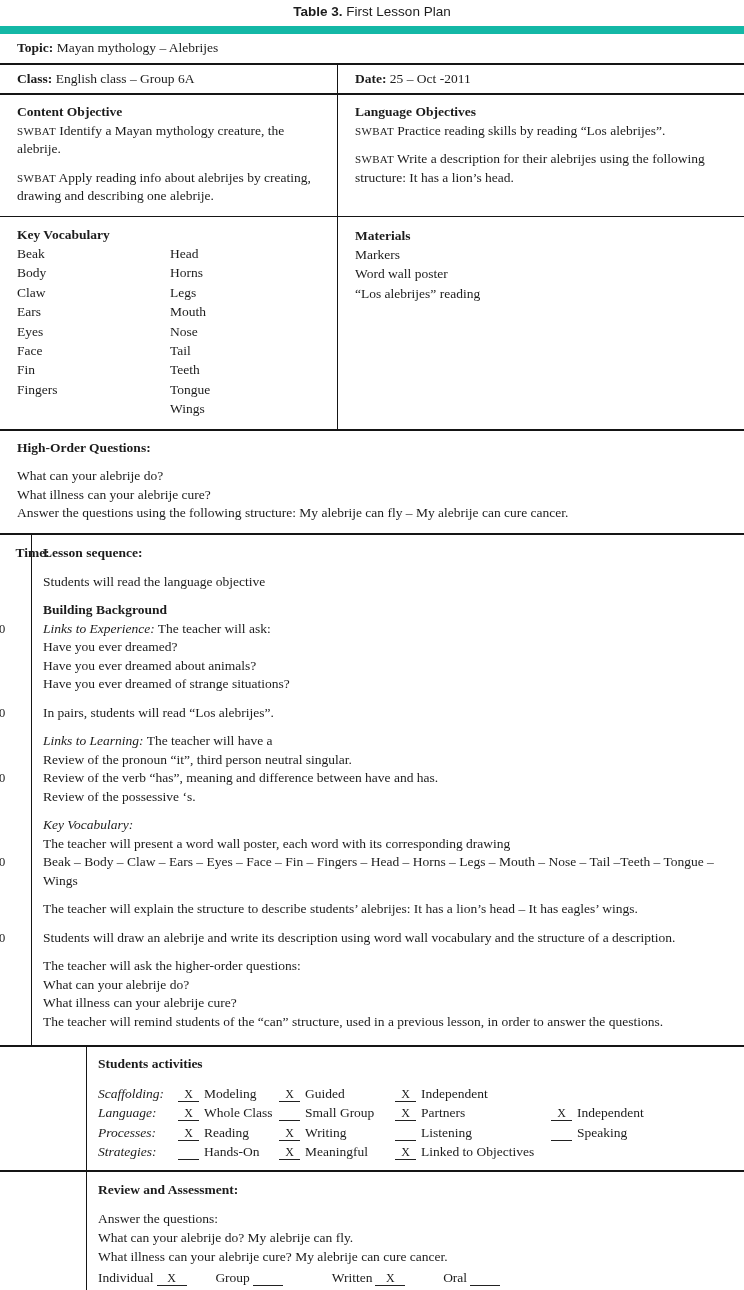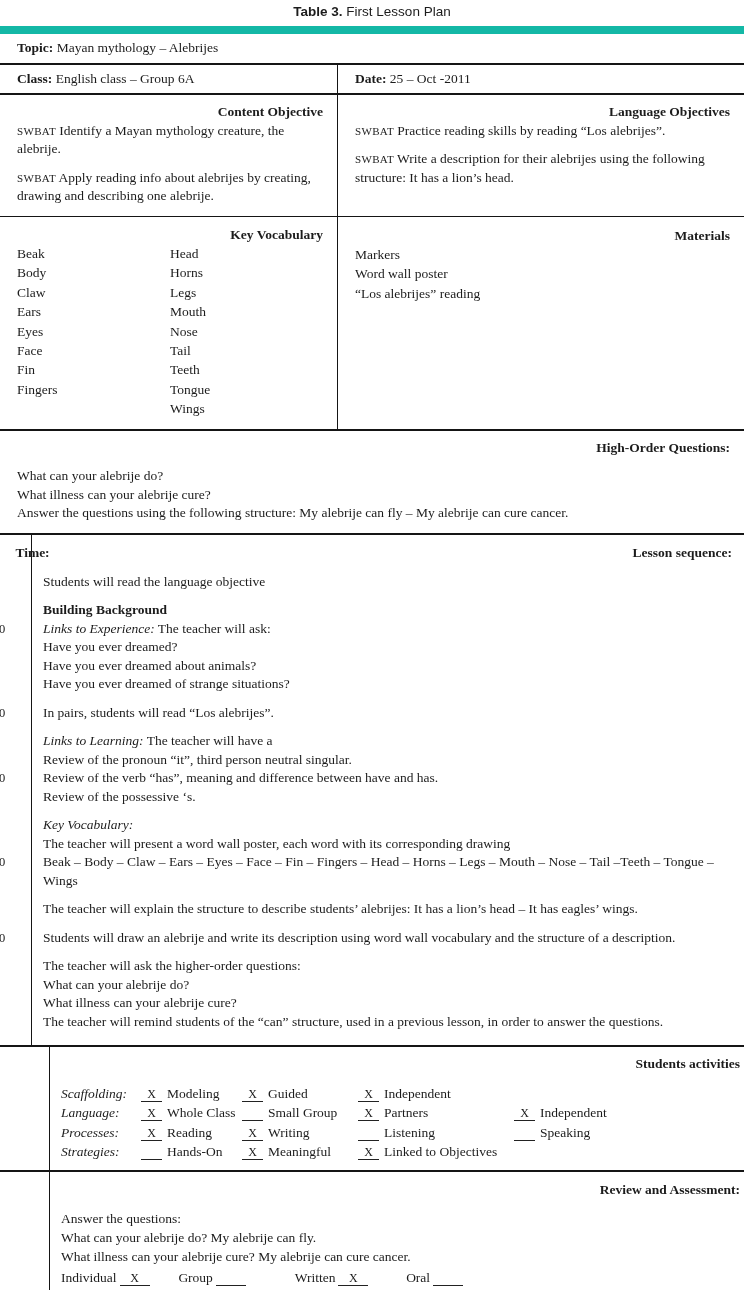--- a/index.html
+++ b/index.html
@@ -15,21 +15,21 @@
   }
   .caption .cap-label { font-weight:bold; }
   .tbl { border-top:8px solid #14b8a6; }
   .b2 { border-bottom:2px solid #151515; }
   .b1 { border-bottom:1px solid #151515; }
   .row { position:relative; }
   .pad { padding:5px 14px 5px 17px; }
   .twocol { display:flex; align-items:stretch; }
   .cl { width:337px; box-sizing:border-box; }
   .cr { flex:1; border-left:1px solid #151515; box-sizing:border-box; }
-  .hd { font-weight:bold; margin:0; line-height:18.5px;text-align:right; }
+  .hd { font-weight:bold; margin:0; line-height:18.5px; }
   p { margin:0; }
   .gap { margin-top:10px; }
   .sc { font-size:11px; letter-spacing:.03em; }
   .il { font-style:italic; }
   .bld { font-weight:bold; }
 
   
   .obj .pad { padding-top:8px; padding-bottom:10px; min-height:86px; }
 
   
@@ -56,21 +56,21 @@
   }
   .lrow { position:relative; line-height:18.5px; }
   .t {
     position:absolute; left:-68px; width:48px; text-align:center;
     font-size:12.5px;
   }
 
   
   .acts { min-height:106px; }
   .acts .inner, .review .inner {
-    margin-left:49px; border-left:1px solid #151515;
+    margin-left:86px; border-left:1px solid #151515;
     padding:8px 4px 8px 11px; box-sizing:border-box; min-height:inherit;
   }
   .act-row {
     display:grid; grid-template-columns:80px 101px 116px 156px 1fr;
     line-height:19.5px; align-items:baseline;
   }
   .mark {
     display:inline-block; min-width:21px; height:14px; line-height:15px;
     border-bottom:1px solid #222; text-align:center; font-size:12px;
     margin-right:5px; vertical-align:baseline;

